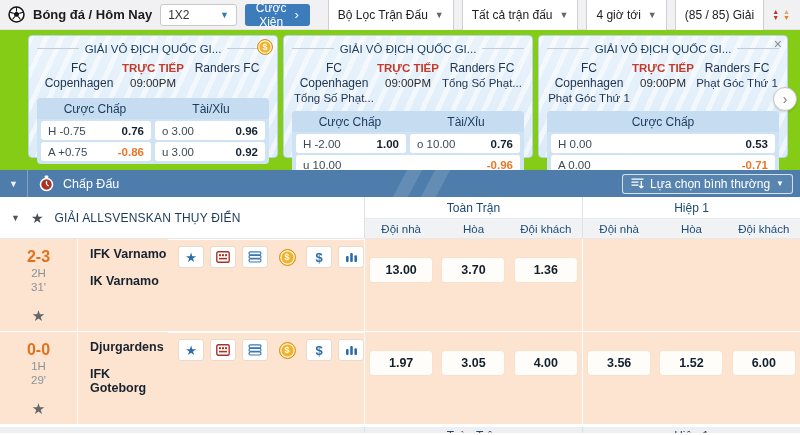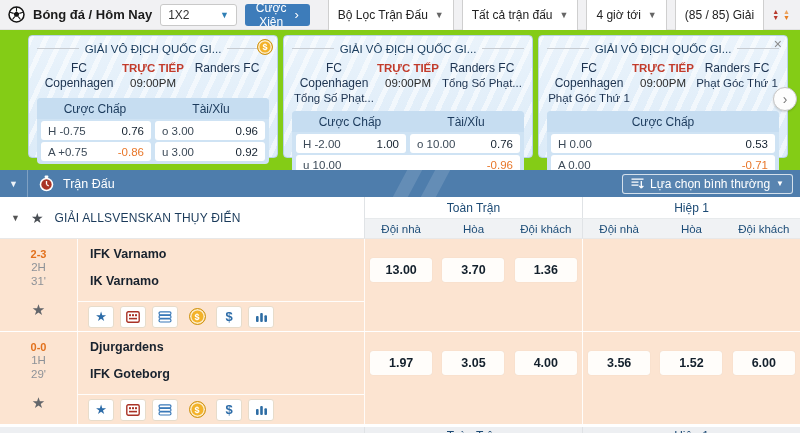--- a/index.html
+++ b/index.html
@@ -53,21 +53,21 @@
   .ktime { font-size:11.5px; color:#2b2b2b; }
   .odds-block { margin-top:5px; background:#cfe3f4; border-radius:4px; padding-bottom:3px; }
   .odds-head { display:flex; height:21px; align-items:center; background:#c6ddf1;
     border-radius:4px 4px 0 0; color:#1b3a5c; font-size:12px; }
   .odds-head > div { flex:1; text-align:center; }
   .odds-row { display:flex; gap:4px; padding:2px 4px 0; }
   .odds-cell { flex:1; background:#fff; border-radius:3px; height:19px; display:flex;
     align-items:center; justify-content:space-between; padding:0 7px; font-size:11.5px;
     border:none; cursor:pointer; font-family:inherit; }
   .olabel { color:#3c4a58; }
-  .oval { font-weight:normal; color:#13202e;text-align:center; }
+  .oval { font-weight:bold; color:#13202e;text-align:center; }
   .neg { color:#e8772a; }
   .next-btn { position:absolute; right:3px; top:57px; width:24px; height:24px; border-radius:50%;
     background:#fdfdfd; border:1px solid #c6c6c6; color:#777; font-size:14px;
     display:flex; align-items:center; justify-content:center; cursor:pointer;
     box-shadow:0 1px 2px rgba(0,0,0,.15); }
 
   
   .section-bar { height:27px; background:#4e7dac; display:flex; align-items:center;
     color:#fff; position:relative; overflow:hidden; }
   .sb-chev { width:28px; align-self:stretch; display:flex; align-items:center;
@@ -98,25 +98,25 @@
   .group.g1 { border-right:1px solid #e0e3e6; }
   .colhead-row { flex:1; display:flex; background:#f0f2f4; }
   .colh { flex:1; display:flex; align-items:center; justify-content:center;
     font-size:11.5px; color:#1d4d78; }
   .colh.gdiv { border-right:1px solid #e0e3e6; }
 
   
   .match { display:flex; height:93px; background:#fce4d1; border-bottom:1px solid #fff; }
   .m-time { width:78px; display:flex; flex-direction:column; align-items:center;
     padding-top:9px; border-right:1px solid rgba(255,255,255,.85); }
-  .score { color:#e2711d; font-weight:bold; font-size:11px; }
+  .score { color:#e2711d; font-weight:bold; font-size:16px; }
   .period,.minute { color:#8d9298; font-size:11.5px; line-height:14px; }
   .m-star { margin-top:13px; color:#63666b; font-size:15px; cursor:pointer; }
   .m-main { width:287px; border-right:1px solid rgba(255,255,255,.85);
-    display:flex; flex-direction:column; }
+    display:flex; flex-direction:row; }
   .m-teams { flex:1; padding:8px 0 0 12px; cursor:pointer; }
   .tname { font-size:12.5px; font-weight:bold; color:#18222e; margin-bottom:13px; }
   .m-icons { height:35px; border-top:1px solid rgba(255,255,255,.9); display:flex;
     align-items:center; gap:6px; padding-left:10px; }
   .ibtn { width:26px; height:22px; background:#fff; border:1px solid #e7dccb; border-radius:3px;
     display:flex; align-items:center; justify-content:center; cursor:pointer; padding:0; }
   .ibtn .bstar { color:#2d6ca8; font-size:13px; line-height:1; }
   .ibtn .bdollar { color:#2d6ca8; font-size:13px; font-weight:bold; line-height:1; }
   .bcoin { width:17px; height:17px; border-radius:50%; background:#f3b229;
     border:1px solid #cf9416; color:#fff; font-size:9px; font-weight:bold; display:flex;
@@ -326,21 +326,21 @@
     <div class="sb-chev">▼</div>
     <span class="timer">
       <svg width="17" height="17" viewBox="0 0 18 18">
           <rect x="7" y="0.5" width="4" height="2.6" rx="1" fill="#fff"></rect>
           <circle cx="9" cy="10" r="7.2" fill="#fff"></circle>
           <circle cx="9" cy="10" r="5.5" fill="#a93226"></circle>
           <path d="M9 10V6.4" stroke="#fff" stroke-width="1.4"></path>
           <path d="M9 10l2.4 1.6" stroke="#fff" stroke-width="1.2"></path>
         </svg>
     </span>
-    <span class="sb-title">Trận Đấu</span>
+    <span class="sb-title">Chấp Đấu</span>
     <div class="stripe s1"></div>
     <div class="stripe s2"></div>
     <button class="mode-btn">
       <span style="display:flex;">
         <svg width="13" height="11" viewBox="0 0 13 11" stroke="#fff" stroke-width="1.3" fill="none">
             <path d="M0.5 1.2h12M0.5 4.2h7M0.5 7.2h7"></path>
             <path d="M10.3 3v7M10.3 10L8.2 7.9M10.3 10l2.1-2.1"></path>
           </svg>
       </span>
       <span>Lựa chọn bình thường</span>

